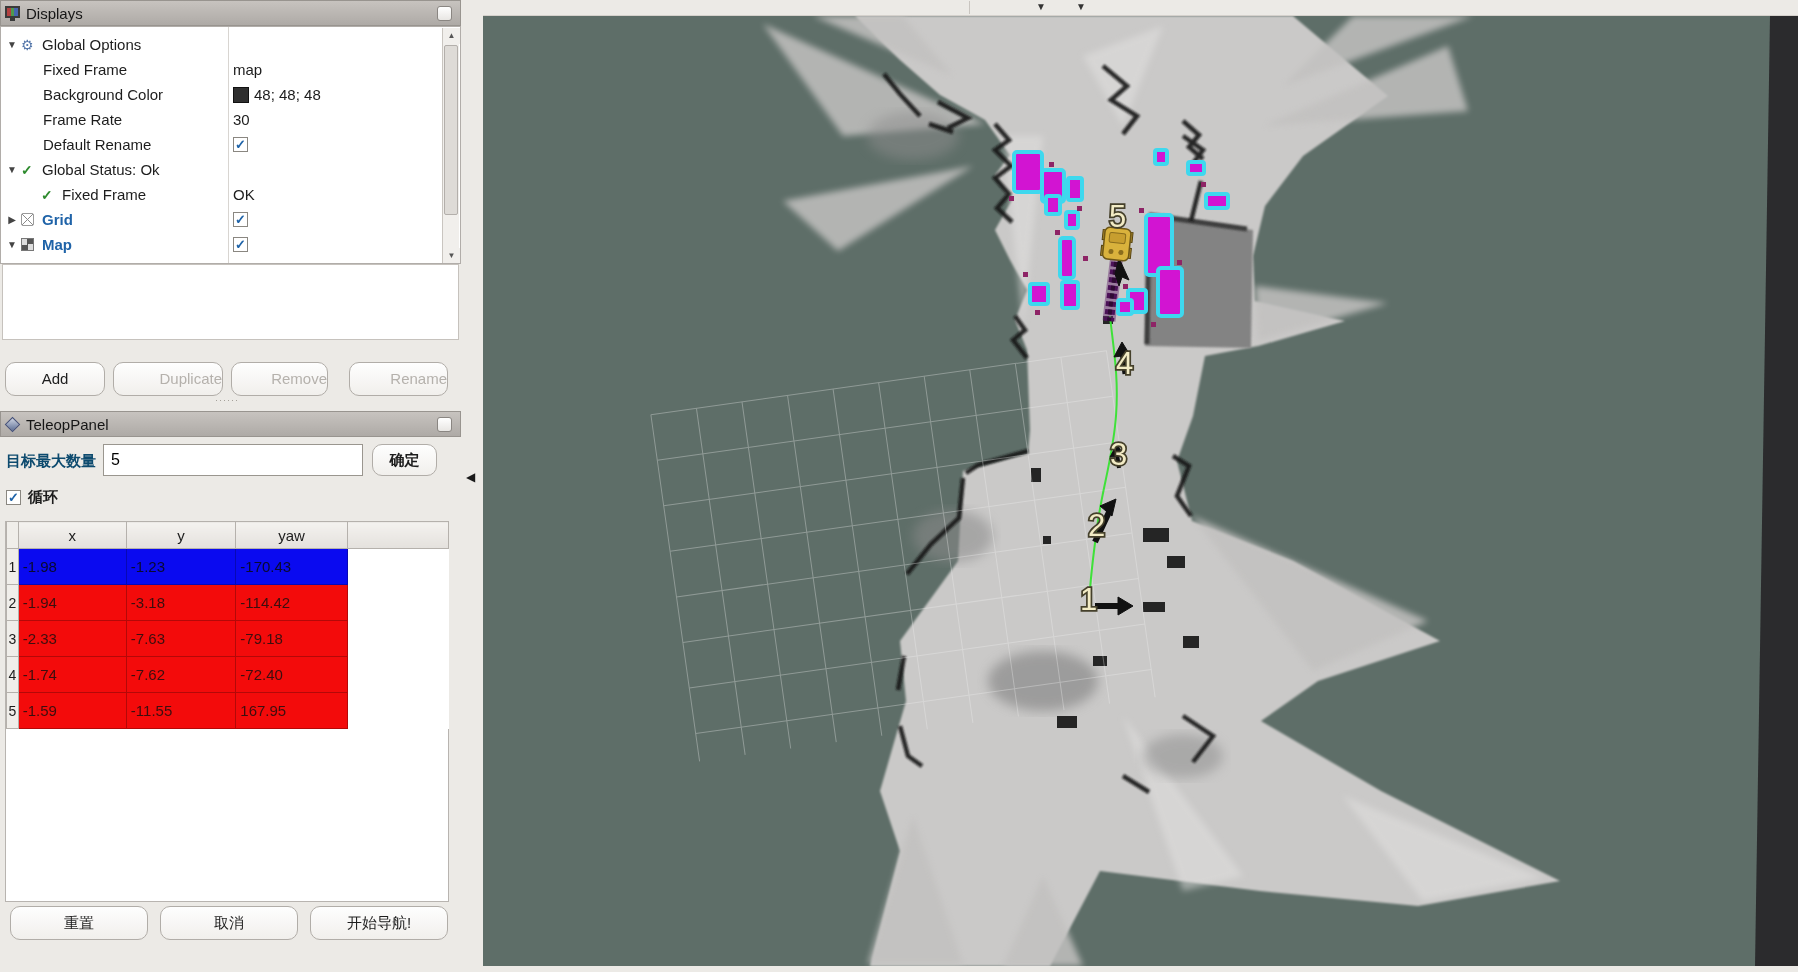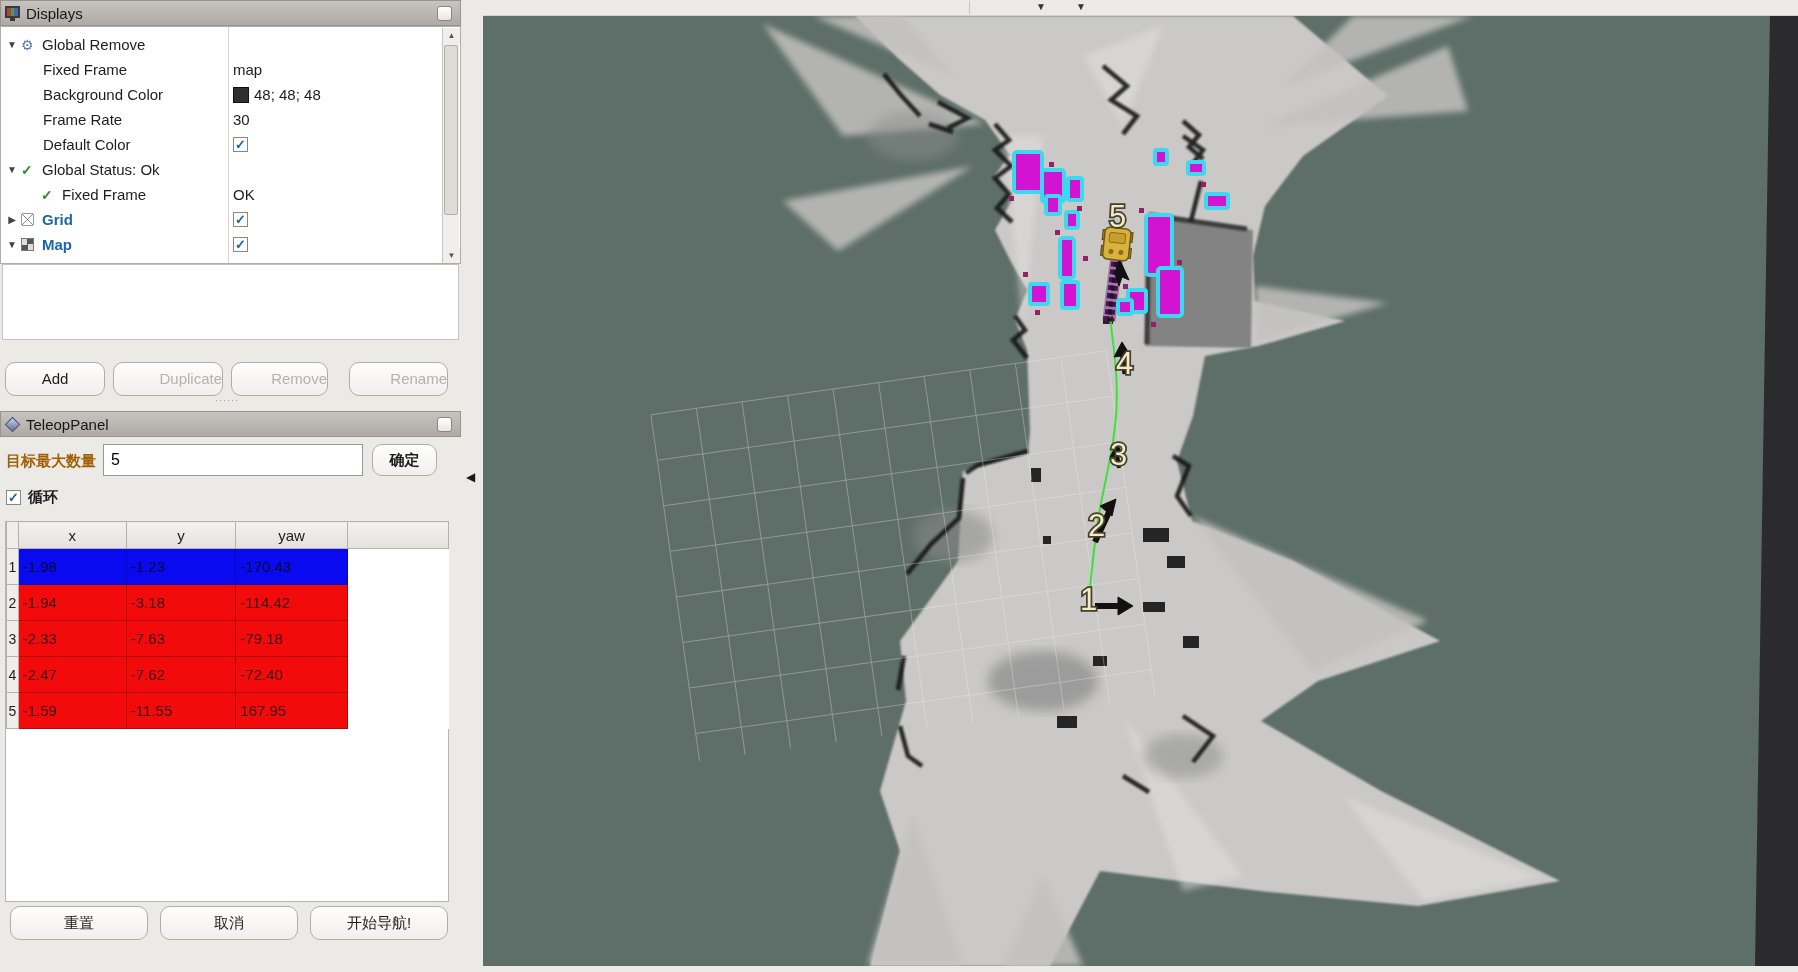--- a/index.html
+++ b/index.html
@@ -52,21 +52,21 @@
   .tree-sb .sb-thumb { position:absolute; left:1px; top:17px; width:14px; height:170px; background:#dedbd7; border:1px solid #b3afab; border-radius:2px; }
 
   .empty-box { position:absolute; left:2px; top:264px; width:457px; height:76px; background:#ffffff; border:1px solid #c6c2bd; }
 
   
   .btn { position:absolute; height:34px; background:linear-gradient(#fefefe,#f1efec); border:1px solid #b1ada8; border-radius:10px; font-size:15px; text-align:center; line-height:32px; color:#1d1d1d; }
   .btn.disabled { color:#b5b1ac;text-align:right; }
   .splitter-dots { position:absolute; left:215px; top:399px; width:30px; height:4px; color:#9a968f; font-size:9px; letter-spacing:1px; line-height:3px; }
 
   
-  .teleop-label { position:absolute; left:6px; top:452px; font-size:15px; font-weight:bold; color:#a16207; }
+  .teleop-label { position:absolute; left:6px; top:452px; font-size:15px; font-weight:bold; color:#0c4a6e; }
   .teleop-input { position:absolute; left:103px; top:444px; width:260px; height:32px; border:1px solid #9a968f; background:#fff; font-size:16px; padding-left:7px; font-family:"Liberation Sans",sans-serif; }
   .confirm-btn { left:372px; top:444px; width:65px; height:32px; line-height:30px; font-weight:bold; }
   .loop-row { position:absolute; left:6px; top:488px; display:flex; align-items:center; font-size:15px; font-weight:bold; }
   .loop-row .qcheck { margin-right:7px; }
 
   
   .wp-table { position:absolute; left:6px; top:521px; width:443px; }
   .wp-table table { border-collapse:collapse; font-size:15px; }
   .wp-table th.colh { width:125px; height:27px; background:linear-gradient(#f4f2ef,#e4e1dd); border:1px solid #b5b1ac; font-weight:normal; }
   .wp-table th.colh.last { width:56px; }
@@ -103,21 +103,21 @@
     <span>Displays</span>
     <span class="float-btn"></span>
   </div>
 
   <div class="tree">
     <div class="tree-col-line"></div>
 
     <div class="trow" style="top:5px">
       <span class="exp">▼</span>
       <span class="gear-ic">⚙</span>
-      <span class="lbl">Global Remove</span>
+      <span class="lbl">Global Options</span>
     </div>
 
     <div class="trow" style="top:30px">
       <span class="lbl" style="margin-left:42px">Fixed Frame</span>
       <span class="val">map</span>
     </div>
 
     <div class="trow" style="top:55px">
       <span class="lbl" style="margin-left:42px">Background Color</span>
       <span class="val">
@@ -125,21 +125,21 @@
         <span>48; 48; 48</span>
       </span>
     </div>
 
     <div class="trow" style="top:80px">
       <span class="lbl" style="margin-left:42px">Frame Rate</span>
       <span class="val">30</span>
     </div>
 
     <div class="trow" style="top:105px">
-      <span class="lbl" style="margin-left:42px">Default Color</span>
+      <span class="lbl" style="margin-left:42px">Default Rename</span>
       <span class="val">
           <span class="qcheck">✓</span>
         </span>
     </div>
 
     <div class="trow" style="top:130px">
       <span class="exp">▼</span>
       <span class="check-ic">✓</span>
       <span class="lbl">Global Status: Ok</span>
     </div>
@@ -233,21 +233,21 @@
       </tr>
       <tr class="row-red">
         <th class="rowh">3</th>
         <td>-2.33</td>
         <td>-7.63</td>
         <td>-79.18</td>
         <td style="background:#fff;border:none"></td>
       </tr>
       <tr class="row-red">
         <th class="rowh">4</th>
-        <td>-2.47</td>
+        <td>-1.74</td>
         <td>-7.62</td>
         <td>-72.40</td>
         <td style="background:#fff;border:none"></td>
       </tr>
       <tr class="row-red">
         <th class="rowh">5</th>
         <td>-1.59</td>
         <td>-11.55</td>
         <td>167.95</td>
         <td style="background:#fff;border:none"></td>

